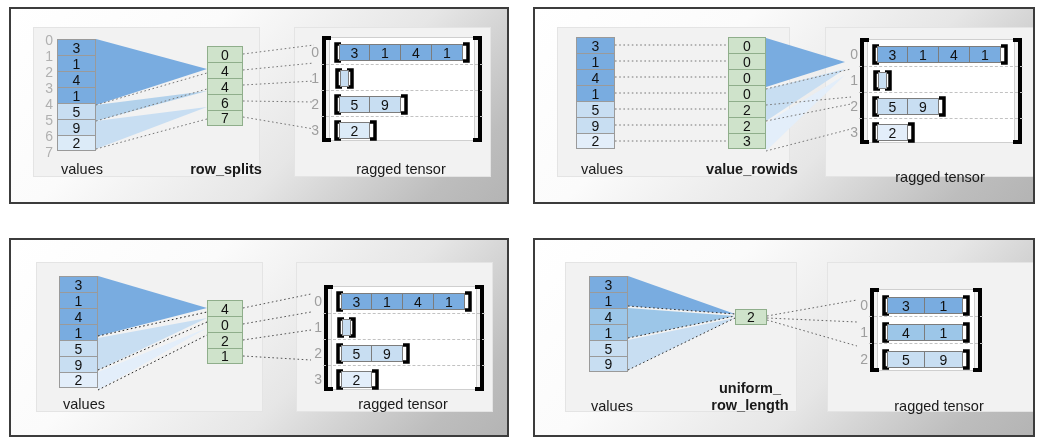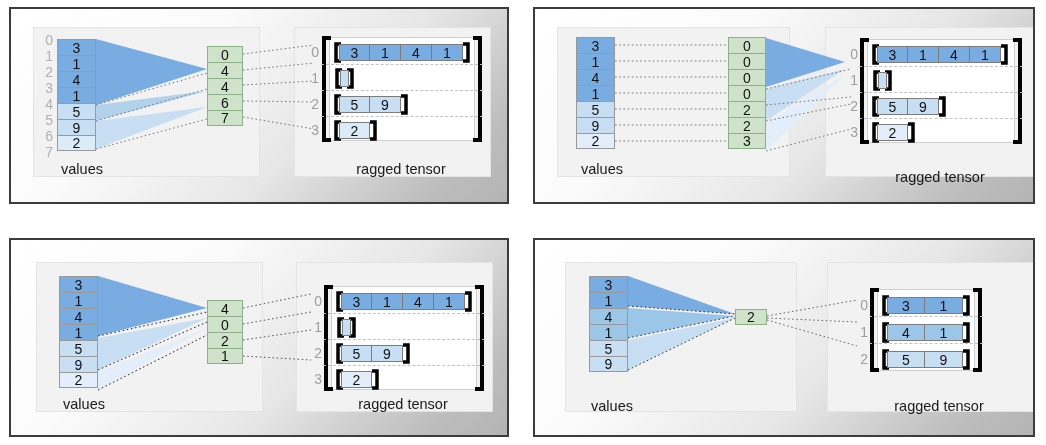--- a/index.html
+++ b/index.html
@@ -173,20 +173,21 @@
         <svg class="lay" width="500" height="193">
             <path d="M330,113 L325,113 L325,130 L330,130" stroke="#000" stroke-width="3.5" fill="none"></path>
             <path d="M359,113 L364,113 L364,130 L359,130" stroke="#000" stroke-width="3.5" fill="none"></path>
           </svg>
         <div class="rt-row" style="left:328px;top:113px;">
           <div class="rt-cell" style="width:31px;height:17px;background:#dcebf8">2</div>
         </div>
       </div>
 
       <div class="caption" style="left:36px;top:152px;width:70px;">values</div>
+      <div class="caption bold" style="left:140px;top:152px;width:150px;">row_splits</div>
       <div class="caption" style="left:310px;top:152px;width:160px;">ragged tensor</div>
     </div>
   </div>
 
   <div class="panel">
     <div class="panel-inner">
 
       <div class="card" style="left:22px;top:18px;width:233px;height:150px;"></div>
       <div class="card" style="left:290px;top:18px;width:215px;height:150px;"></div>
 
@@ -274,20 +275,21 @@
         <svg class="lay" width="510" height="193">
             <path d="M344,115 L339,115 L339,132 L344,132" stroke="#000" stroke-width="3.5" fill="none"></path>
             <path d="M373,115 L378,115 L378,132 L373,132" stroke="#000" stroke-width="3.5" fill="none"></path>
           </svg>
         <div class="rt-row" style="left:342px;top:115px;">
           <div class="rt-cell" style="width:31px;height:17px;background:#e3eefa">2</div>
         </div>
       </div>
 
       <div class="caption" style="left:32px;top:152px;width:70px;">values</div>
+      <div class="caption bold" style="left:132px;top:152px;width:170px;">value_rowids</div>
       <div class="caption" style="left:325px;top:160px;width:160px;">ragged tensor</div>
     </div>
   </div>
 
   <div class="panel">
     <div class="panel-inner">
 
       <div class="card" style="left:25px;top:22px;width:227px;height:150px;"></div>
       <div class="card" style="left:285px;top:22px;width:197px;height:150px;"></div>
 
@@ -447,17 +449,21 @@
             <path d="M354,111 L349,111 L349,128 L354,128" stroke="#000" stroke-width="3.5" fill="none"></path>
             <path d="M428,111 L433,111 L433,128 L428,128" stroke="#000" stroke-width="3.5" fill="none"></path>
           </svg>
         <div class="rt-row" style="left:352px;top:111px;">
           <div class="rt-cell" style="width:38px;height:17px;background:#c8def2">5</div>
           <div class="rt-cell" style="width:38px;height:17px;background:#c8def2">9</div>
         </div>
       </div>
 
       <div class="caption" style="left:42px;top:158px;width:70px;">values</div>
+      <div class="caption bold two-line" style="left:140px;top:140px;width:150px;">
+        <div>uniform_</div>
+        <div>row_length</div>
+      </div>
       <div class="caption" style="left:324px;top:158px;width:160px;">ragged tensor</div>
     </div>
   </div>
 
 </div>
 
 </body></html>

